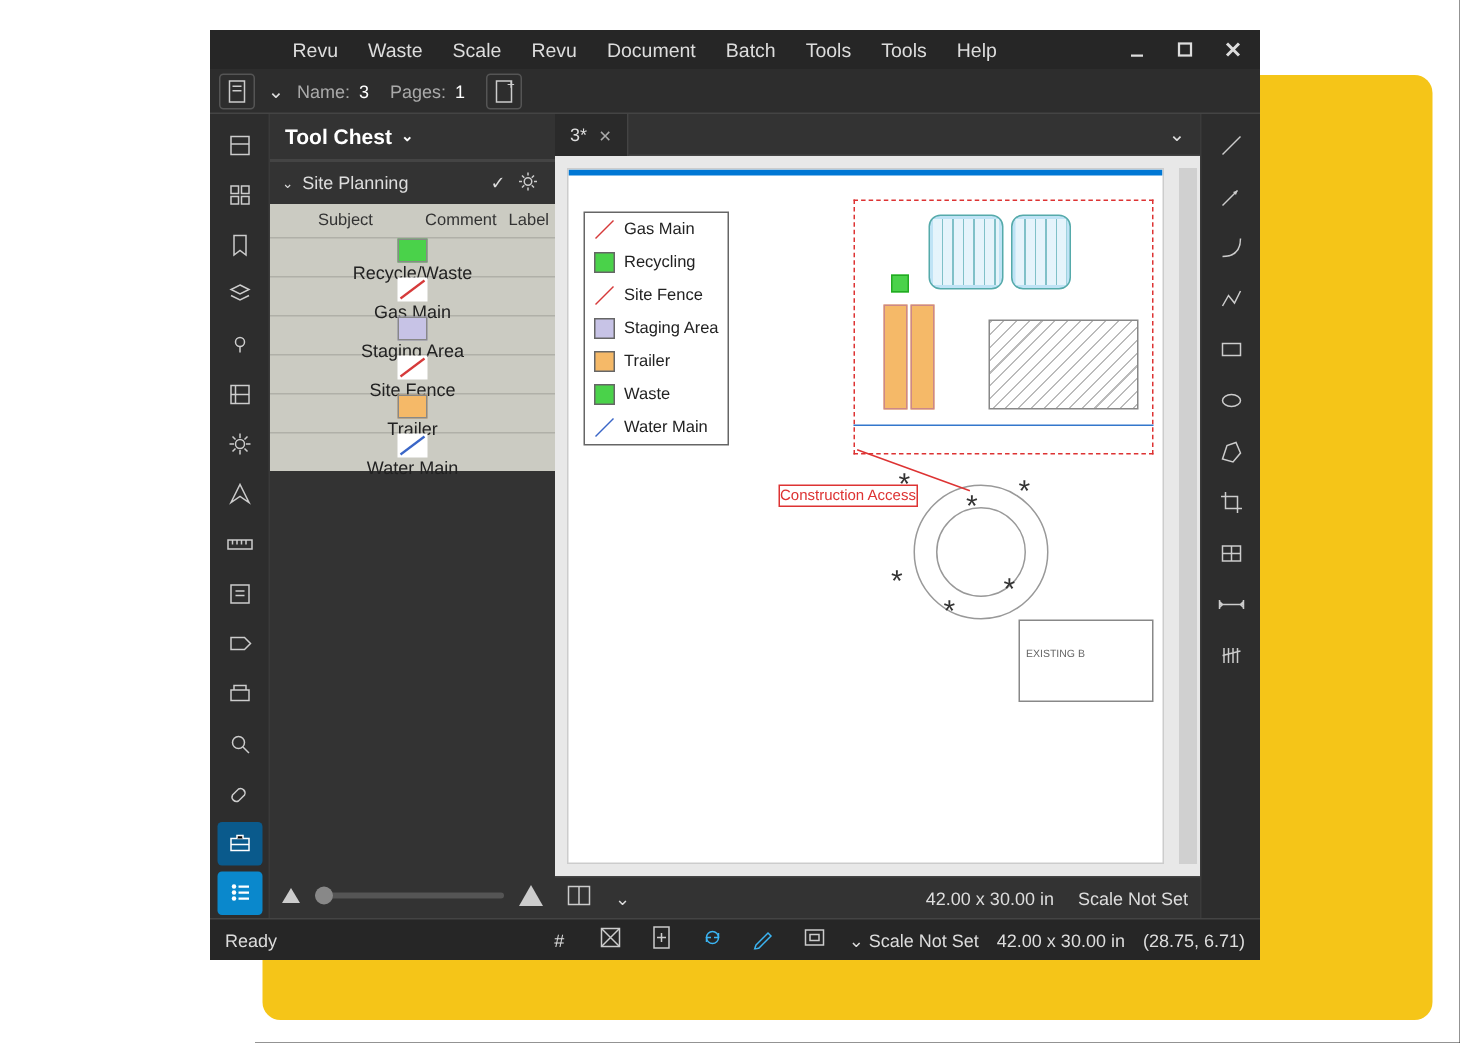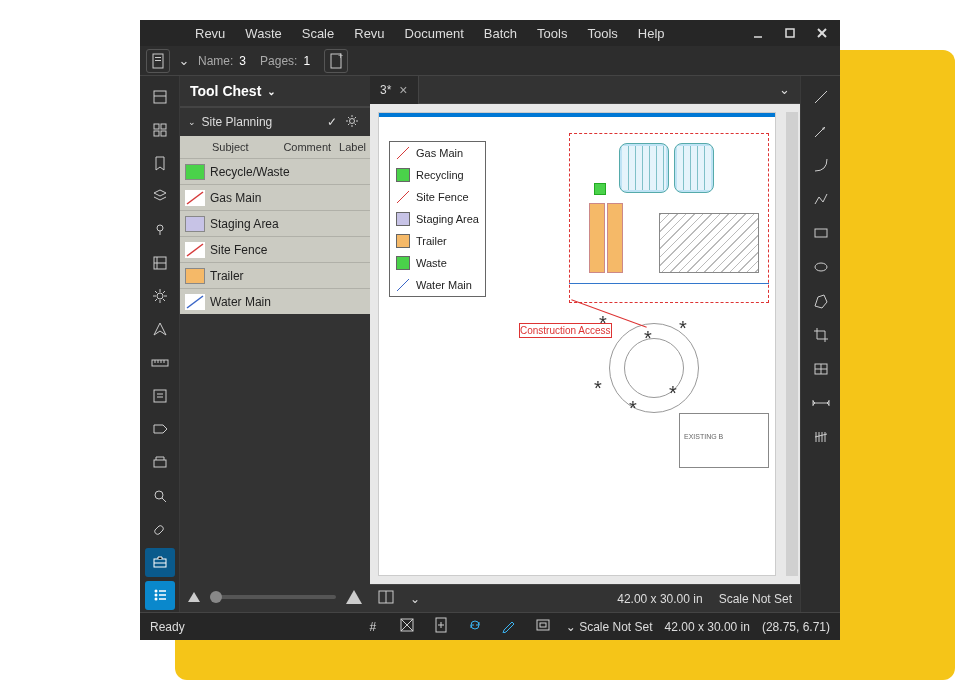--- a/index.html
+++ b/index.html
@@ -26,21 +26,21 @@
 .section-hdr .chev2 { font-size:9px; margin-right:6px; }
 .section-hdr .sp { flex:1; }
 .section-hdr .ic { width:20px; text-align:center; cursor:pointer; }
 .grid-hdr { height:22px; background:#cbcbc2; display:flex; color:#333; font-size:11px; align-items:center; }
 .grid-hdr div { padding:0 4px; }
 .gh-sw { width:30px; }
 .gh-sub { width:78px; }
 .gh-com { width:58px; }
 .gh-lab { flex:1; }
 .grid-body { background:#cbcbc2; }
-.row { height:26px; display:flex; align-items:center; border-top:1px solid #b0b0a8; color:#222; font-size:12px; cursor:pointer; }
+.row { height:26px; display:flex; align-items:center; border-top:1px solid #b0b0a8; color:#222; font-size:12px; cursor:pointer;flex-direction:column; }
 .row .sw { width:20px; height:16px; margin:0 5px; border:1px solid #888; flex-shrink:0; }
 .panel-foot { margin-top:auto; height:30px; display:flex; align-items:center; padding:0 8px; gap:10px; }
 .tri { width:0;height:0;border-left:6px solid transparent;border-right:6px solid transparent;border-bottom:10px solid #ccc; }
 .slider-track { flex:1; height:4px; background:#555; border-radius:2px; position:relative; }
 .slider-thumb { width:12px;height:12px;border-radius:50%;background:#888;position:absolute;left:0;top:-4px; }
 .docarea { flex:1; display:flex; flex-direction:column; background:#333; min-width:0; }
 .tabbar { height:28px; background:#333; display:flex; align-items:center; border-bottom:1px solid #444; }
 .tab { height:28px; display:flex; align-items:center; padding:0 10px; background:#2a2a2a; color:#ddd; font-size:12px; gap:8px; cursor:pointer; border-right:1px solid #444; }
 .tab .x { color:#aaa; cursor:pointer; font-size:14px; }
 .tabbar .sp { flex:1; }

